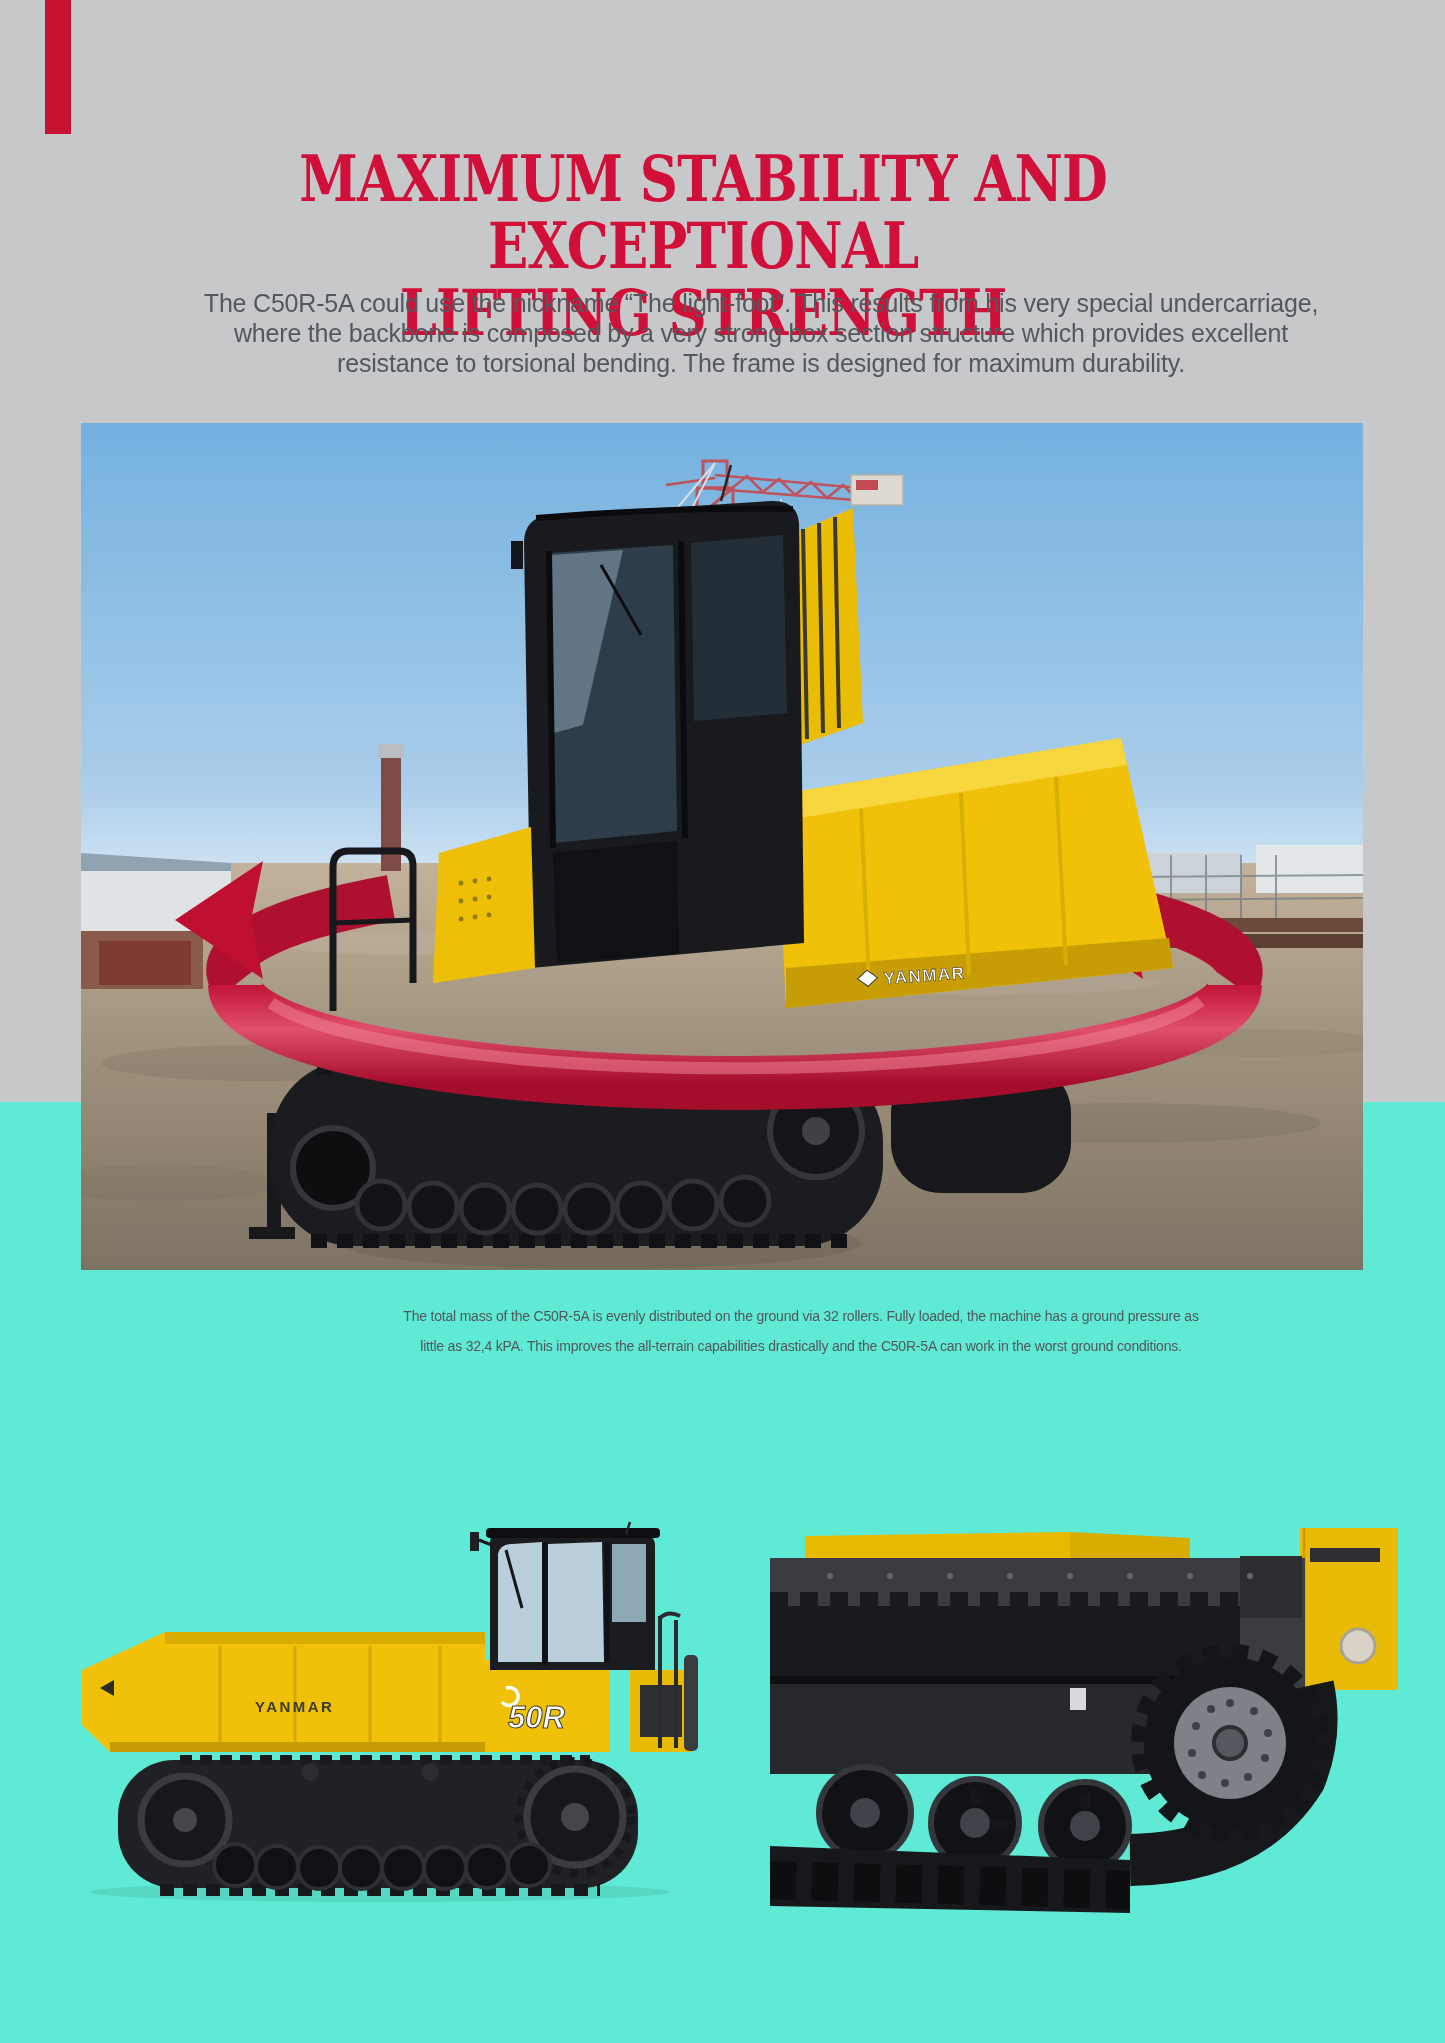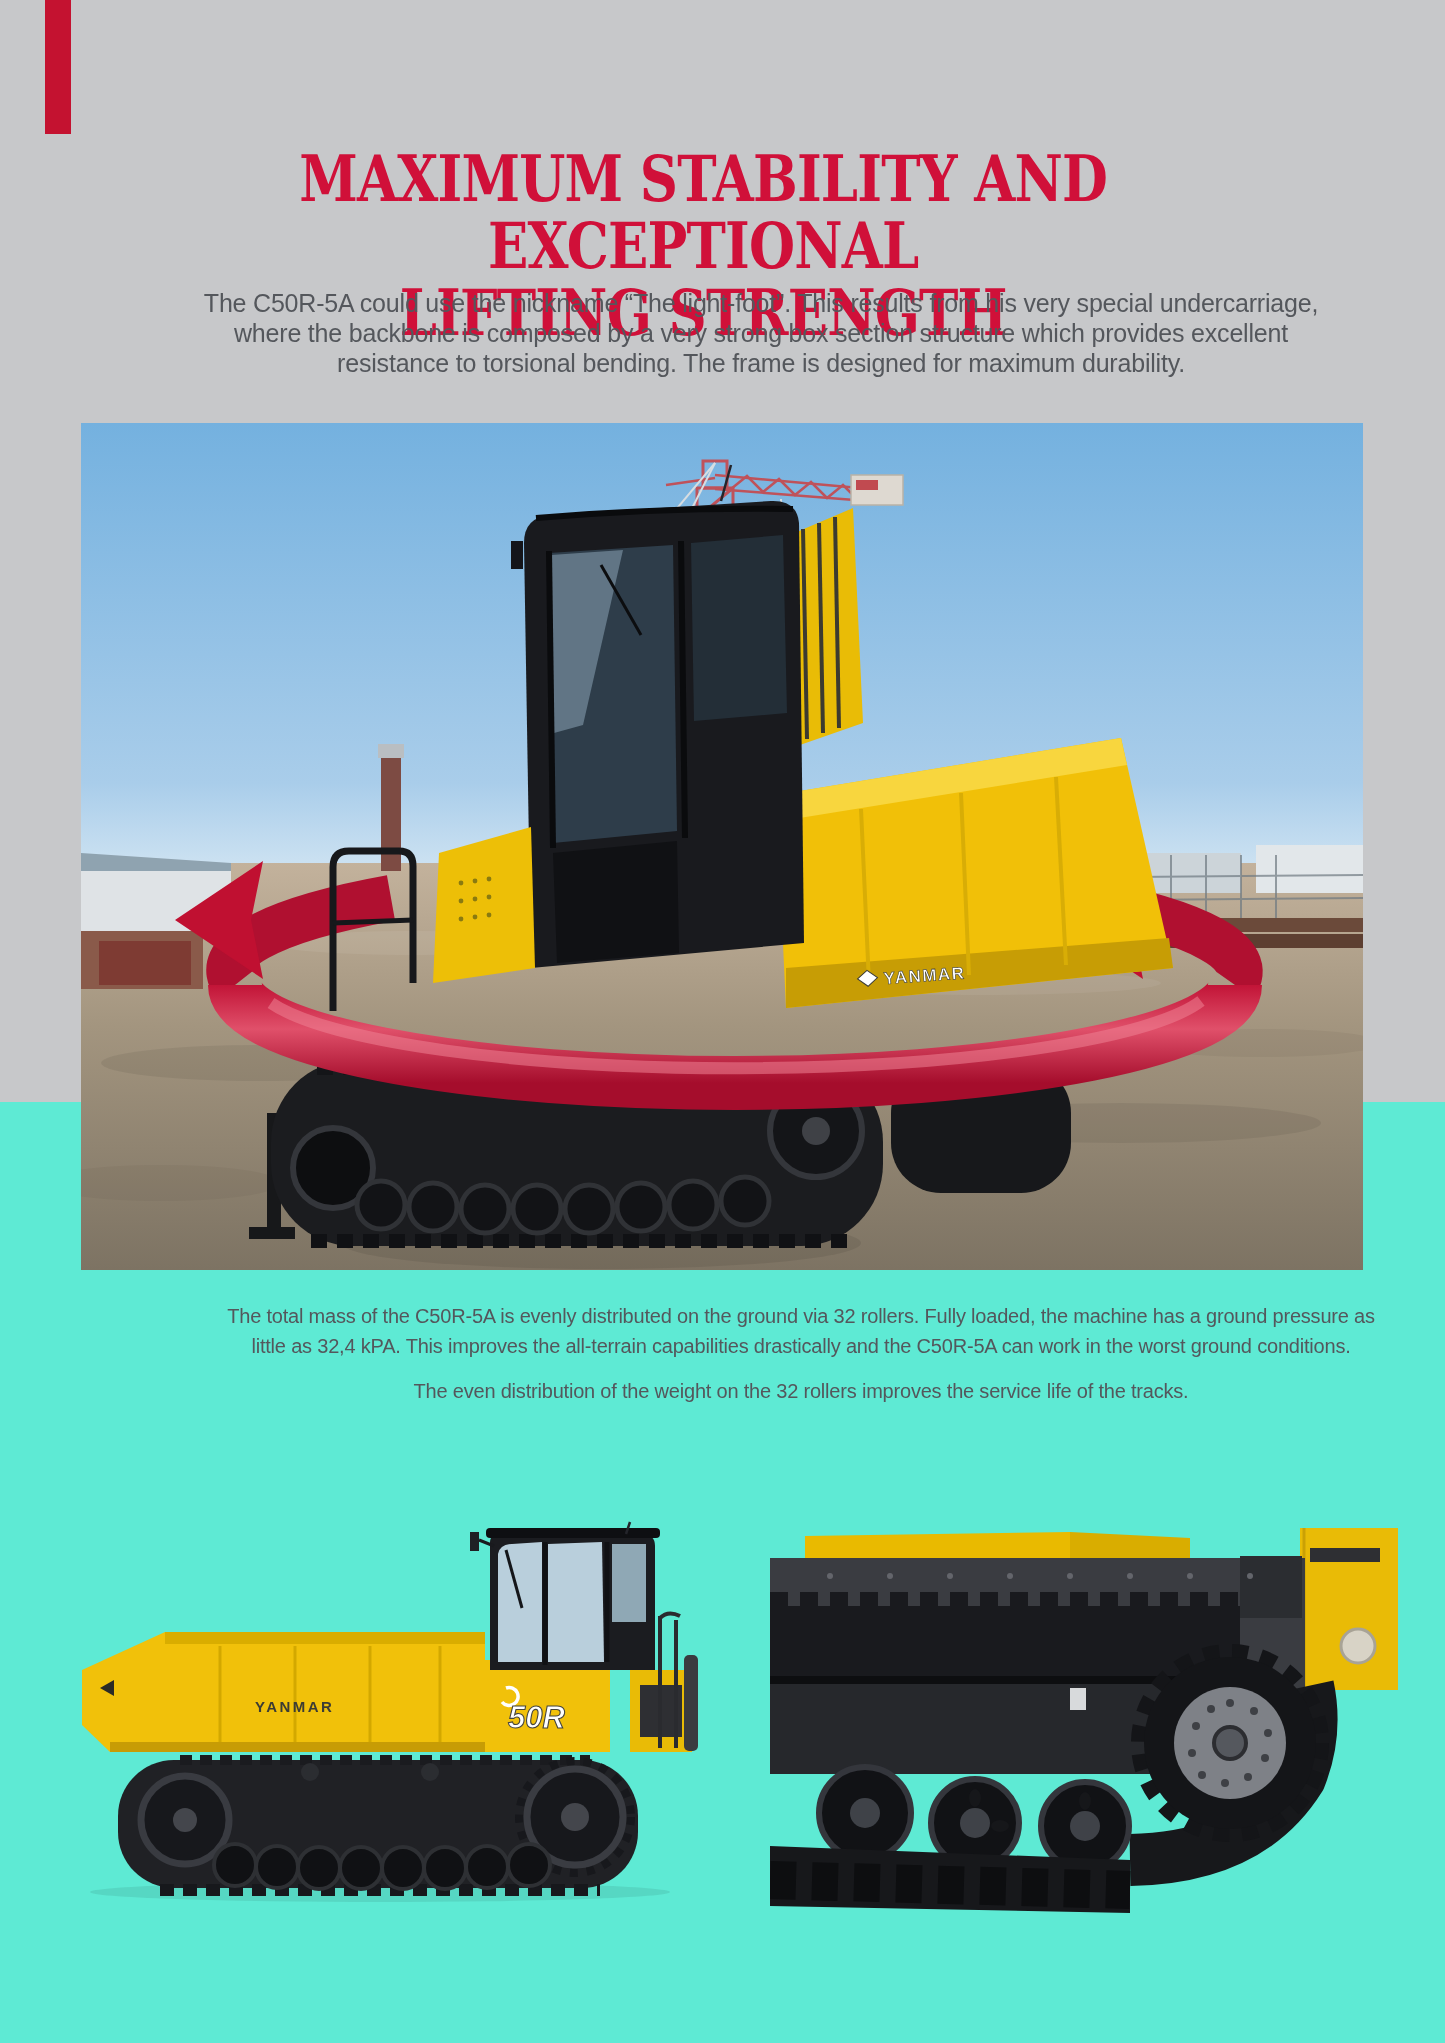--- a/index.html
+++ b/index.html
@@ -9,21 +9,21 @@
   .corner-tab{position:absolute;left:45px;top:0;width:26px;height:134px;background:#c41230;}
   .headline{position:absolute;left:166px;top:146px;margin:0;color:#d01039;
             font-family:"DejaVu Serif","Liberation Serif",serif;font-weight:700;
             font-size:63px;line-height:67px;letter-spacing:-1px;white-space:pre-line;
             transform:scaleX(0.84);transform-origin:left top;}
   .intro{position:absolute;left:166px;top:288px;width:1190px;margin:0;color:#54575c;
          font-size:25px;line-height:30px;letter-spacing:-0.2px;white-space:pre-line;}
   .hero{position:absolute;left:81px;top:423px;width:1282px;height:847px;overflow:hidden;}
   .hero svg{display:block;}
   .cap{position:absolute;left:166px;width:1270px;margin:0;color:#54575c;
-       font-size:20px;line-height:30px;letter-spacing:-0.2px;white-space:pre-line;}
+       font-size:14px;line-height:30px;letter-spacing:-0.2px;white-space:pre-line;}
   .cap1{top:1301px;}
   .cap2{top:1376px;}
   .fig-left{position:absolute;left:70px;top:1520px;width:665px;height:385px;}
   .fig-right{position:absolute;left:770px;top:1528px;width:628px;height:385px;}
 </style>
 </head>
 <body>
 
 <div class="page">
 
@@ -208,21 +208,20 @@
 
       <g>
         <path d="M154,562 A500,98 0 0 0 1154,562" stroke="url(#ribbon)" stroke-width="54" fill="none"></path>
         <path d="M190,580 A480,88 0 0 0 1120,578" stroke="#ef8293" stroke-width="12" fill="none" opacity="0.55"></path>
       </g>
     </svg>
   </figure>
 
   <p class="cap cap1">The total mass of the C50R-5A is evenly distributed on the ground via 32 rollers. Fully loaded, the machine has a ground pressure as
 little as 32,4 kPA. This improves the all-terrain capabilities drastically and the C50R-5A can work in the worst ground conditions.</p>
-  <p class="cap cap2">The even distribution of the weight on the 32 rollers improves the service life of the tracks.</p>
 
   <figure class="fig-left" style="margin:0;">
     <svg width="665" height="385" viewBox="0 0 665 385">
       <ellipse cx="310" cy="372" rx="290" ry="10" fill="#00000014"></ellipse>
 
       <g>
         <polygon points="12,150 95,112 415,112 415,232 40,232 12,205" fill="#f1c10a"></polygon>
         <polygon points="95,112 415,112 415,124 95,124" fill="#d9ad00"></polygon>
         <rect x="40" y="222" width="375" height="10" fill="#c79c05"></rect>
         <g stroke="#d3a800" stroke-width="3">

